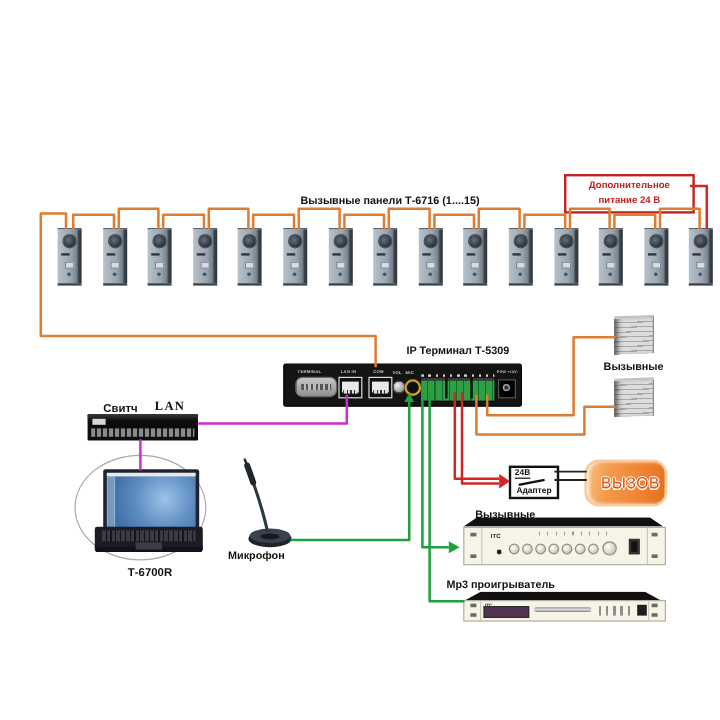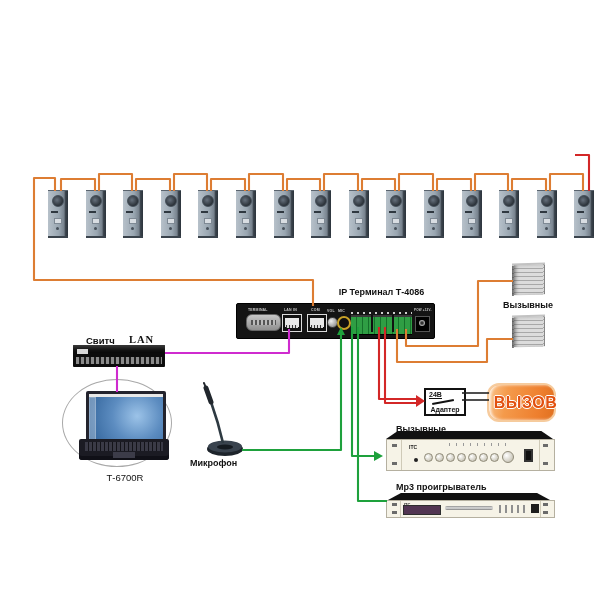--- a/index.html
+++ b/index.html
@@ -87,21 +87,21 @@
   .mic-label{left:190px;top:458px;width:68px;text-align:left;font-size:9px;font-weight:bold;z-index:2;}
   
   .adapter{left:424px;top:388px;width:38px;height:24px;border:2px solid #111;background:#fff;z-index:3;}
   .ad-24{position:absolute;left:3px;top:1px;font-size:7px;font-weight:bold;border-bottom:1px solid #111;}
   .ad-sw{position:absolute;left:6px;top:11px;width:22px;height:1.5px;background:#111;transform:rotate(-11deg);}
   .ad-name{position:absolute;left:0;bottom:1px;width:100%;text-align:center;font-size:7px;font-weight:bold;}
   .callsign{left:487px;top:383px;width:65px;height:35px;border-radius:12px;z-index:3;
     background:linear-gradient(100deg,#fac289 0%,#f49a4b 28%,#ee7f2e 75%,#e0701f 100%);
     border:2px solid #f6cb9d;box-shadow:inset 2px 0 3px rgba(255,255,255,.8);
     display:flex;align-items:center;justify-content:center;}
-  .callsign span{font-size:16px;font-weight:bold;letter-spacing:.5px;color:#e2500f;padding-left:8px;
+  .callsign span{font-size:13px;font-weight:normal;letter-spacing:.5px;color:#e2500f;padding-left:8px;
     text-shadow:-1px 0 #fff,1px 0 #fff,0 -1px #fff,0 1px #fff;}
   
   .rtop{background:#111;z-index:3;}
   .rtop.amp{left:386px;top:431px;width:167px;height:8px;clip-path:polygon(7% 0,93% 0,100% 100%,0 100%);}
   .rtop.mp3{left:388px;top:493px;width:162px;height:7px;clip-path:polygon(8% 0,92% 0,100% 100%,0 100%);}
   .rface{background:#f6f3e7;border:1px solid #b5b0a0;z-index:3;}
   .rface.amp{left:386px;top:439px;width:167px;height:30px;}
   .rface.mp3{left:386px;top:500px;width:167px;height:16px;}
   .screw{position:absolute;width:5px;height:3px;background:#6b6b6b;}
   .vdiv{position:absolute;top:0;bottom:0;width:1px;background:#cfcab8;}
@@ -121,21 +121,26 @@
     background:repeating-linear-gradient(90deg,#8f8f8f 0 2px,transparent 2px 6px),
                repeating-linear-gradient(180deg,transparent 0 2px,#f6f3e7 2px 4px);}
   .mp3-key{position:absolute;left:144px;top:3px;width:8px;height:9px;background:#1d1d1d;}
 </style>
 </head>
 <body>
 
 <div id="stage">
 
 
-
+  <div class="abs lbl" style="left:225px;top:162px;width:200px;text-align:center;">Вызывные панели Т-6716 (1....15)</div>
+
+  <div class="abs auxbox">
+    <div>Дополнительное</div>
+    <div>питание 24 В</div>
+  </div>
 
   <div id="panels">
       <div class="panel" style="left: 48px;">
         <div class="p-spk"></div>
         <div class="p-logo"></div>
         <div class="p-btn"></div>
         <div class="p-dot"></div>
       </div>
       <div class="panel" style="left: 86px;">
         <div class="p-spk"></div>
@@ -216,21 +221,21 @@
         <div class="p-dot"></div>
       </div>
       <div class="panel" style="left: 574px;">
         <div class="p-spk"></div>
         <div class="p-logo"></div>
         <div class="p-btn"></div>
         <div class="p-dot"></div>
       </div>
     </div>
 
-  <div class="abs lbl" style="left:330px;top:287px;width:103px;text-align:center;">IP Терминал Т-4086</div>
+  <div class="abs lbl" style="left:330px;top:287px;width:103px;text-align:center;">IP Терминал Т-5309</div>
   <div class="abs terminal">
     <span class="tlabel" style="left:11px;top:4px;">TERMINAL</span>
     <div class="db9">
         <i></i>
       </div>
     <span class="tlabel" style="left:47px;top:4px;">LAN IN</span>
     <div class="rj45" style="left:45px;">
         <i></i>
         <b></b>
       </div>
@@ -269,21 +274,21 @@
   <div class="abs lt-screen">
     <div class="lt-inner">
         <div class="bar"></div>
         <div class="ico"></div>
       </div>
   </div>
   <div class="abs lt-base">
     <div class="lt-kbd"></div>
       <div class="lt-pad"></div>
   </div>
-  <div class="abs lbl lt-label" style="font-weight:normal;">Т-6700R</div>
+  <div class="abs lbl lt-label" style="font-weight:bold;">Т-6700R</div>
 
   <svg class="abs micsvg" width="70" height="78">
     <ellipse cx="35" cy="69" rx="18" ry="7" fill="#1d242b"></ellipse>
     <ellipse cx="35" cy="66.5" rx="17" ry="6" fill="#39434e"></ellipse>
     <ellipse cx="35" cy="67" rx="8" ry="2.5" fill="#141a20"></ellipse>
     <path d="M 33 63 C 30 50 26 36 21 22" stroke="#2e3a42" stroke-width="2.6" fill="none"></path>
     <line x1="21" y1="22" x2="16" y2="8" stroke="#20262c" stroke-width="5" stroke-linecap="round"></line>
     <line x1="16" y1="8" x2="14" y2="3" stroke="#20262c" stroke-width="2" stroke-linecap="round"></line>
   </svg>
   <div class="abs mic-label">Микрофон</div>
@@ -313,21 +318,21 @@
       <div class="knob" style="left:48px;"></div>
     <div class="knob" style="left:59px;"></div>
       <div class="knob" style="left:70px;"></div>
     <div class="knob" style="left:81px;"></div>
       <div class="knob" style="left:92px;"></div>
     <div class="knob" style="left:103px;"></div>
       <div class="knob big" style="left:115px;"></div>
     <div class="amp-pwr"></div>
   </div>
 
-  <div class="abs lbl" style="left:396px;top:482px;">Мр3 проигрыватель</div>
+  <div class="abs lbl" style="left:372px;top:482px;">Мр3 проигрыватель</div>
   <div class="abs rtop mp3"></div>
   <div class="abs rface mp3">
     <div class="screw" style="left:5px;top:2px;"></div>
       <div class="screw" style="left:5px;top:10px;"></div>
     <div class="screw" style="left:156px;top:2px;"></div>
       <div class="screw" style="left:156px;top:10px;"></div>
     <div class="vdiv" style="left:13px;"></div>
       <div class="vdiv" style="left:153px;"></div>
     <span class="brand" style="left:17px;top:1px;font-size:4px;">ITC</span>
     <div class="mp3-display"></div>

